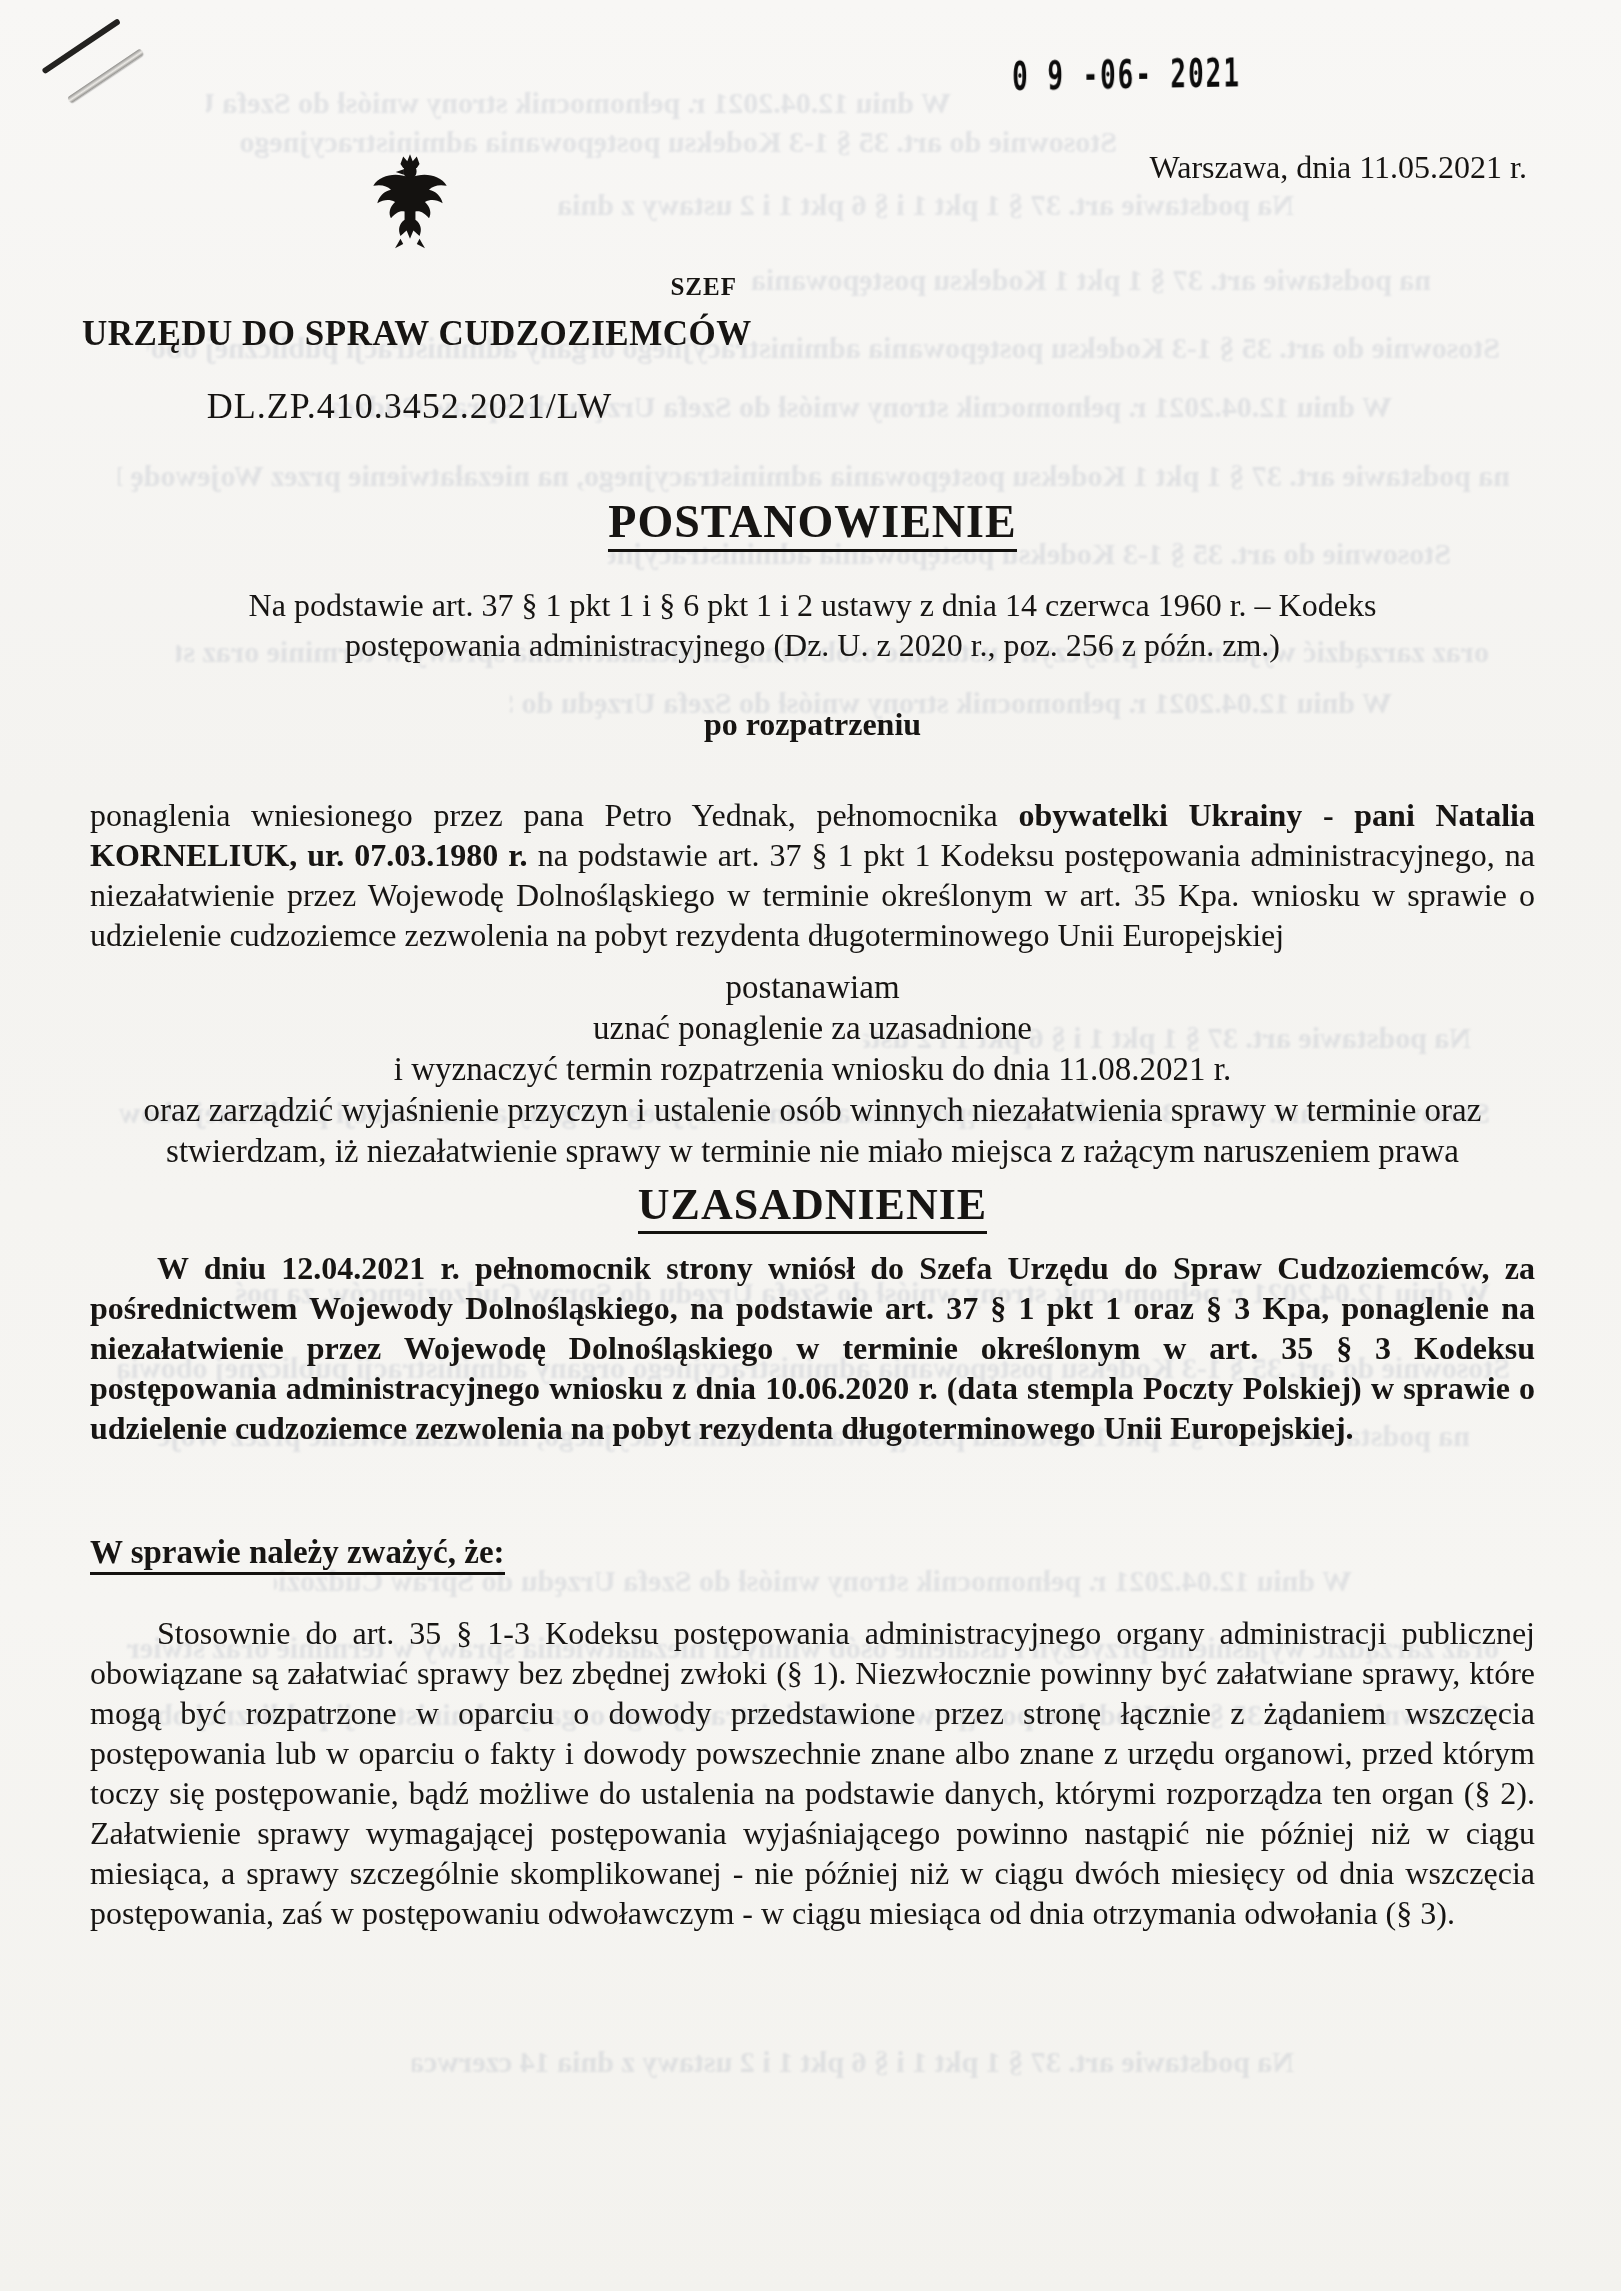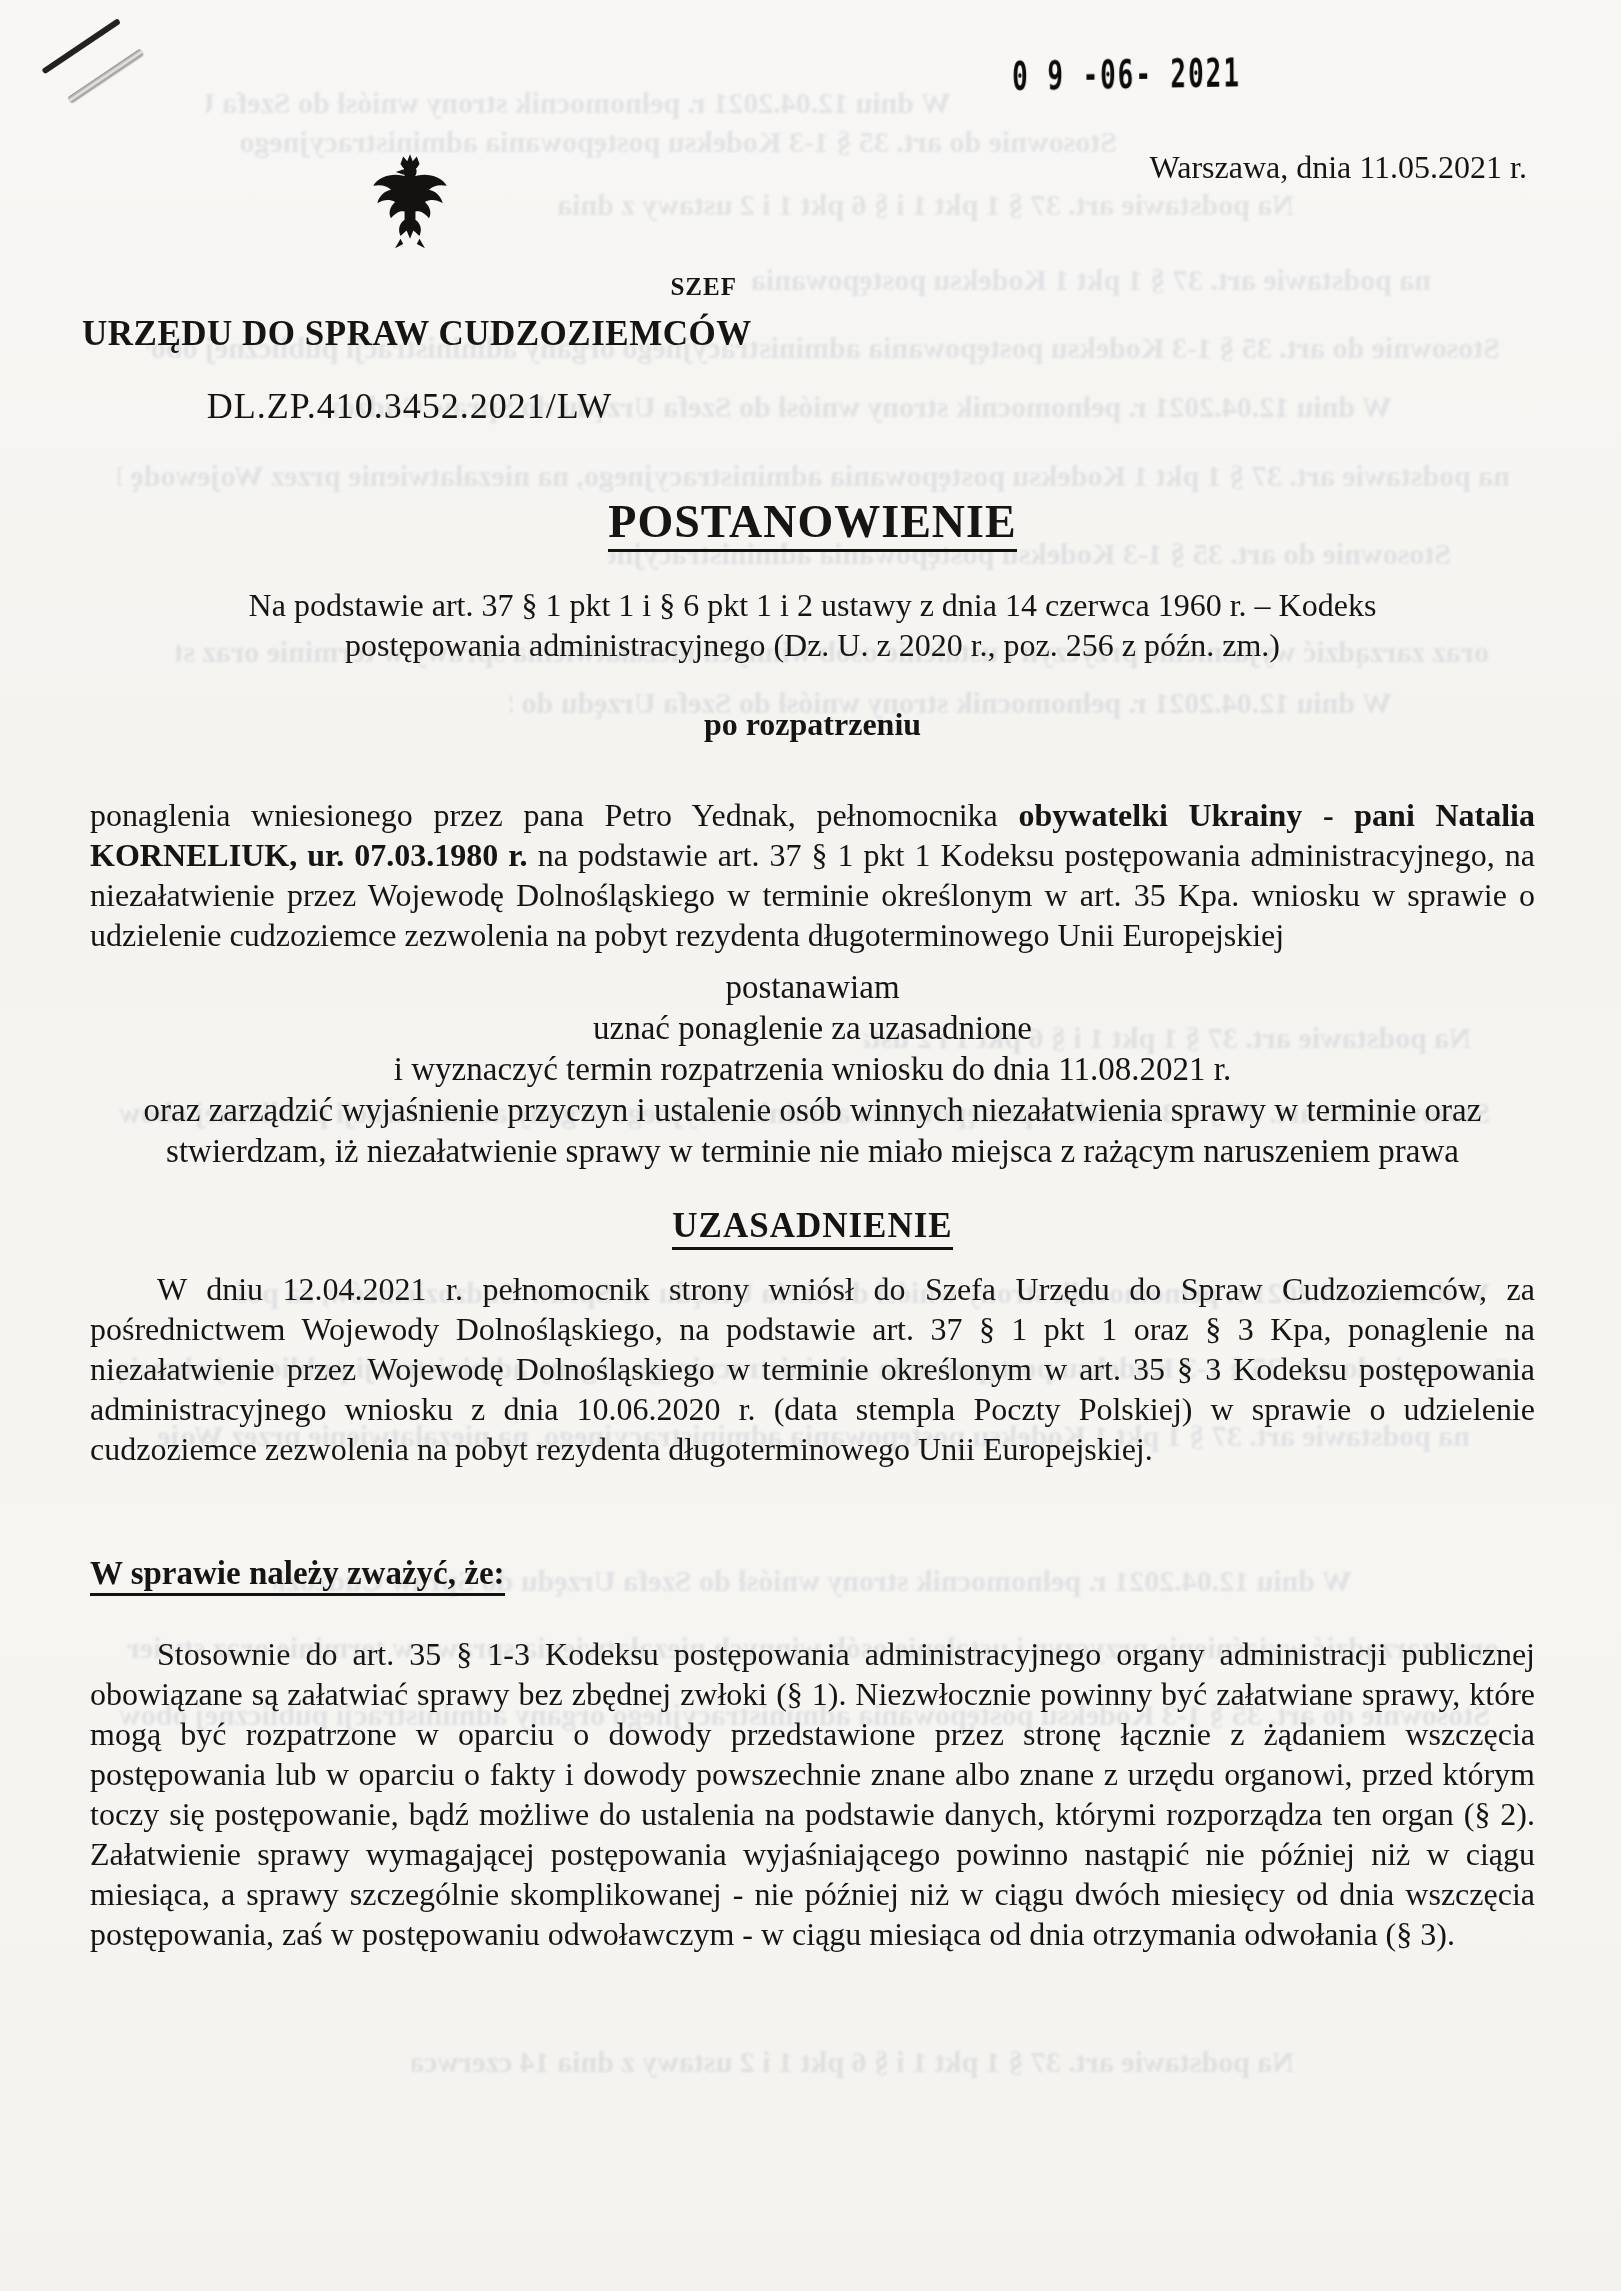--- a/index.html
+++ b/index.html
@@ -134,30 +134,31 @@
   .ruling {
     margin-top: 9.8px;
     text-align: center;
     font-weight: normal;
     font-size: 33px;
     line-height: 41px;
   }
   .ruling .ruling-word { margin-top: 11.8px; }
   .ruling .ruling-line3 { margin: 0 auto; width: 1402px; }
   .section-title {
-    margin-top: 34px;
-    text-align: center;
-    font-weight: bold;
-    font-size: 35px;
+    margin-top: 13px;
+    text-align: center;
+    font-weight: bold;
+    font-size: 44px;
     letter-spacing: 1px;
   }
   .justify-par {
     margin-top: 23.5px;
     text-align: justify;
     text-indent: 67px;
+    font-weight: bold;
   }
   .consider-title {
     margin-top: 84px;
     font-weight: bold;
     font-size: 33px;
   }
   .consider-par {
     margin-top: 41px;
     text-align: justify;
     text-indent: 67px;

